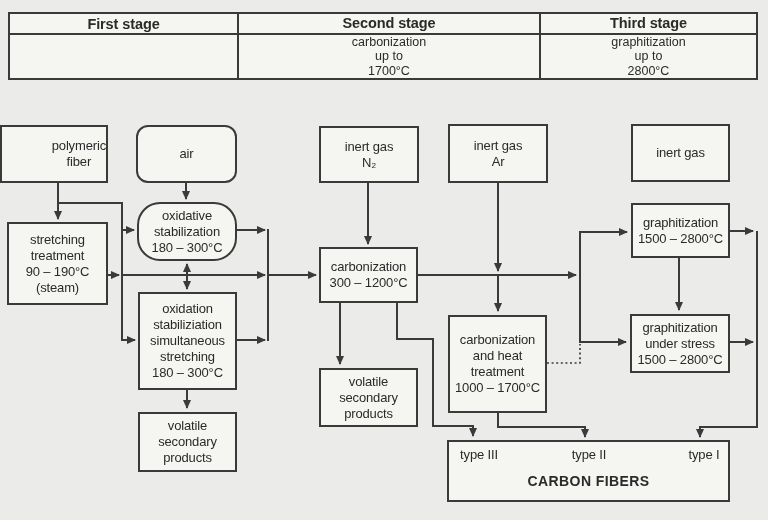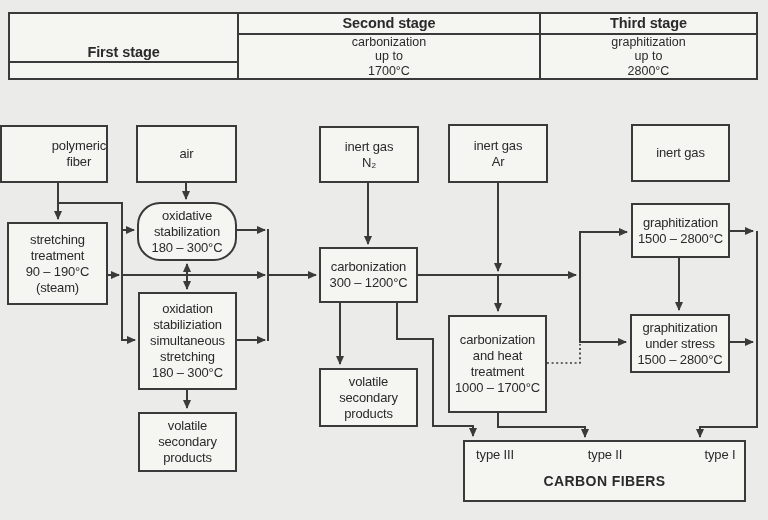--- a/index.html
+++ b/index.html
@@ -15,48 +15,48 @@
     display:flex; align-items:center; justify-content:center;
     text-align:center; font-size:13px; line-height:16px;
     letter-spacing:-0.15px; white-space:pre-line;
   }
   .stage-table {
     position:absolute; left:8px; top:12px; width:750px; height:68px;
     box-sizing:border-box; border:2px solid #3a3a3a; background:#f5f5f2;
     display:flex; z-index:2;
   }
   .stage-col { box-sizing:border-box; display:flex; flex-direction:column; }
-  .stage-col.c1 { flex:0 0 227px;margin-top:28px; }
+  .stage-col.c1 { flex:0 0 227px; }
   .stage-col.c2 { flex:0 0 304px; border-left:2px solid #3a3a3a; border-right:2px solid #3a3a3a; }
   .stage-col.c3 { flex:1 1 auto; }
   .stage-header {
     height:21px; box-sizing:border-box; border-bottom:2px solid #3a3a3a;
     display:flex; align-items:center; justify-content:center;
     font-weight:bold; font-size:14.5px; letter-spacing:-0.1px;
   }
   .stage-detail {
     flex:1; display:flex; align-items:center; justify-content:center;
     font-size:12.5px; line-height:14.5px; white-space:pre-line; text-align:center;
   }
   
   .b-polymeric   { left:0;   top:125px; width:108px; height:58px;justify-content:flex-end; }
-  .b-air         { left:136px; top:125px; width:101px; height:58px; }
+  .b-air         { left:136px; top:125px; width:101px; height:58px;border-radius:12px; }
   .b-n2          { left:319px; top:126px; width:100px; height:57px; }
   .b-ar          { left:448px; top:124px; width:100px; height:59px; }
   .b-inert       { left:631px; top:124px; width:99px;  height:58px; }
   .b-stretch     { left:7px;   top:222px; width:101px; height:83px; }
   .b-oxidative   { left:137px; top:202px; width:100px; height:59px;border-radius:23px; }
   .b-oxidation   { left:138px; top:292px; width:99px;  height:98px; }
   .b-volatile-l  { left:138px; top:412px; width:99px;  height:60px; }
   .b-carbon      { left:319px; top:247px; width:99px;  height:56px; }
   .b-volatile-m  { left:319px; top:368px; width:99px;  height:59px; }
   .b-carbheat    { left:448px; top:315px; width:99px;  height:98px; }
   .b-graph       { left:631px; top:203px; width:99px;  height:55px; }
   .b-graphstress { left:630px; top:314px; width:100px; height:59px; }
-  .b-fibers      { left:447px; top:440px; width:283px; height:62px; display:block;margin-left:16px; }
+  .b-fibers      { left:447px; top:440px; width:283px; height:62px; display:block; }
   .type-label { position:absolute; top:5px; transform:translateX(-50%); font-size:13px; white-space:nowrap; }
   .tl-3 { left:30px; }
   .tl-2 { left:140px; }
   .tl-1 { left:255px; }
   .cf-title {
     position:absolute; left:50%; top:31px; transform:translateX(-50%);
     font-weight:bold; font-size:14px; letter-spacing:0.4px; white-space:nowrap;
   }
 </style>
 </head>

